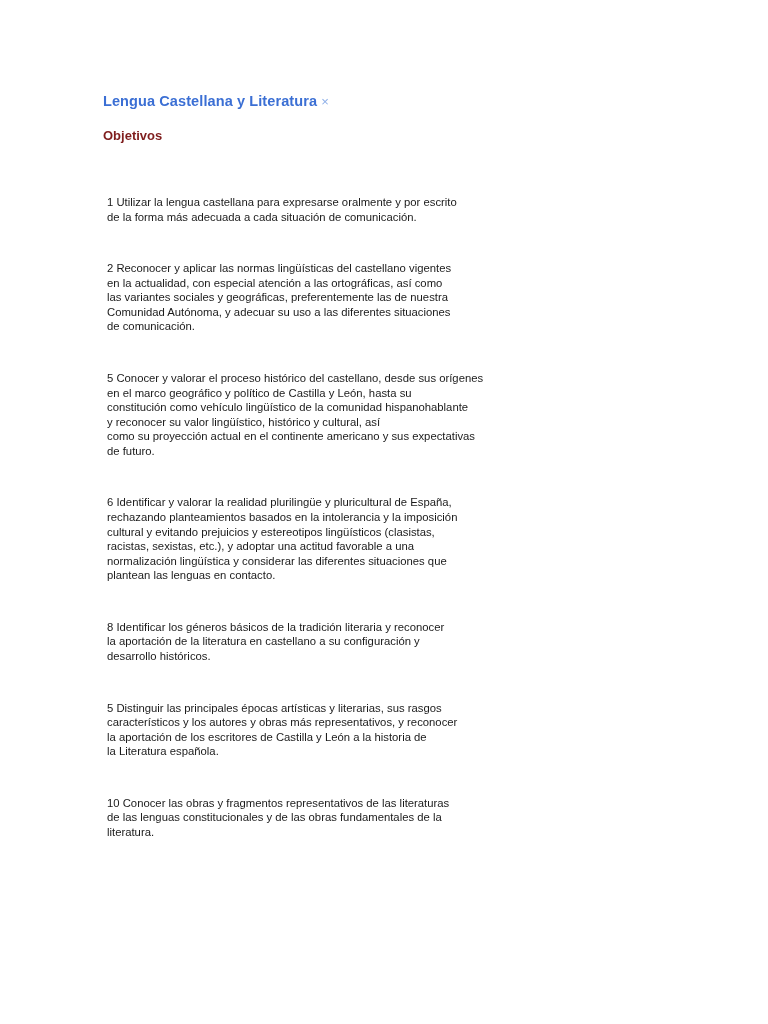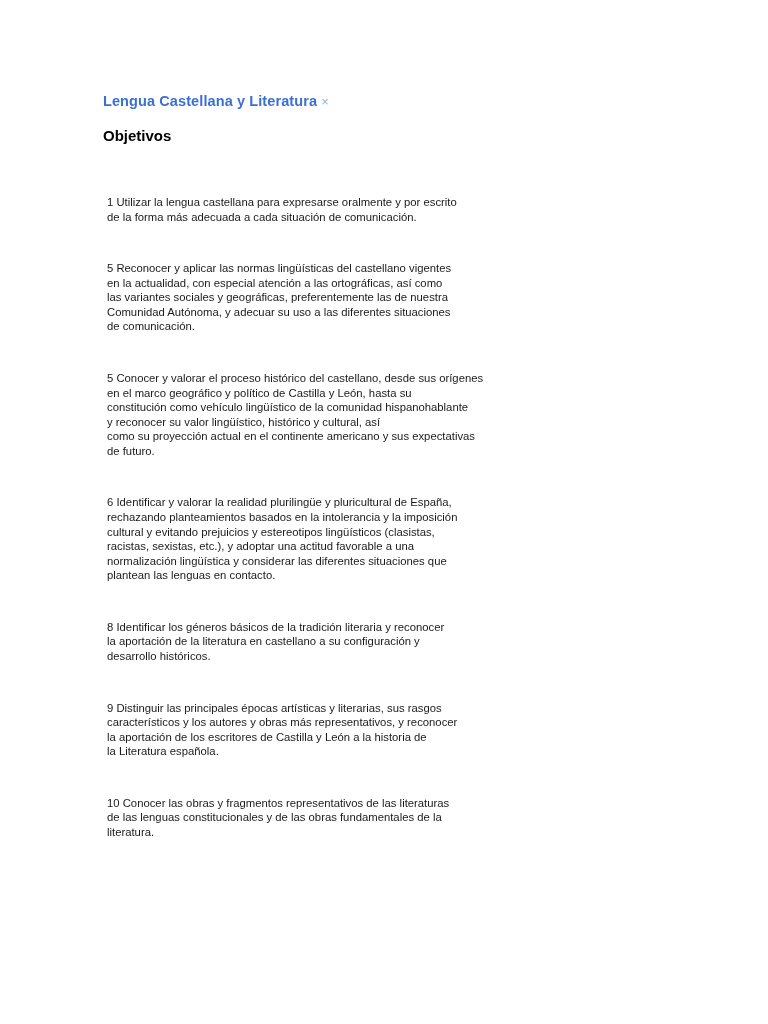--- a/index.html
+++ b/index.html
@@ -43,23 +43,23 @@
     color: #3B6FD4;
   }
   .close-x {
     color: #8CAEE8;
     font-weight: normal;
     font-size: 13px;
     margin-left: 4px;
     cursor: pointer;
   }
   .section-heading {
-    font-size: 15px;
+    font-size: 13px;
     font-weight: bold;
-    color: #000000;
+    color: #7f1d1d;
     line-height: 18px;
     margin: 0 0 17px 0;
   }
   .objectives {
     font-size: 11.3px;
     color: #1a1a1a;
     line-height: 14.55px;
     white-space: pre-wrap;
     word-break: normal;
   }
@@ -77,41 +77,41 @@
 
     <div class="doc-title">
       <span class="title-text">Lengua Castellana y Literatura</span><span class="close-x">×</span>
     </div>
 
     <div class="section-heading">Objetivos</div>
 
     <div class="objectives">
       <p class="objective-item">1 Utilizar la lengua castellana para expresarse oralmente y por escrito
 de la forma más adecuada a cada situación de comunicación.</p>
-      <p class="objective-item">5 Reconocer y aplicar las normas lingüísticas del castellano vigentes
+      <p class="objective-item">2 Reconocer y aplicar las normas lingüísticas del castellano vigentes
 en la actualidad, con especial atención a las ortográficas, así como
 las variantes sociales y geográficas, preferentemente las de nuestra
 Comunidad Autónoma, y adecuar su uso a las diferentes situaciones
 de comunicación.</p>
       <p class="objective-item">5 Conocer y valorar el proceso histórico del castellano, desde sus orígenes
 en el marco geográfico y político de Castilla y León, hasta su
 constitución como vehículo lingüístico de la comunidad hispanohablante
 y reconocer su valor lingüístico, histórico y cultural, así
 como su proyección actual en el continente americano y sus expectativas
 de futuro.</p>
       <p class="objective-item">6 Identificar y valorar la realidad plurilingüe y pluricultural de España,
 rechazando planteamientos basados en la intolerancia y la imposición
 cultural y evitando prejuicios y estereotipos lingüísticos (clasistas,
 racistas, sexistas, etc.), y adoptar una actitud favorable a una
 normalización lingüística y considerar las diferentes situaciones que
 plantean las lenguas en contacto.</p>
       <p class="objective-item">8 Identificar los géneros básicos de la tradición literaria y reconocer
 la aportación de la literatura en castellano a su configuración y
 desarrollo históricos.</p>
-      <p class="objective-item">9 Distinguir las principales épocas artísticas y literarias, sus rasgos
+      <p class="objective-item">5 Distinguir las principales épocas artísticas y literarias, sus rasgos
 característicos y los autores y obras más representativos, y reconocer
 la aportación de los escritores de Castilla y León a la historia de
 la Literatura española.</p>
       <p class="objective-item">10 Conocer las obras y fragmentos representativos de las literaturas
 de las lenguas constitucionales y de las obras fundamentales de la
 literatura.</p>
       
       
       
     </div>

